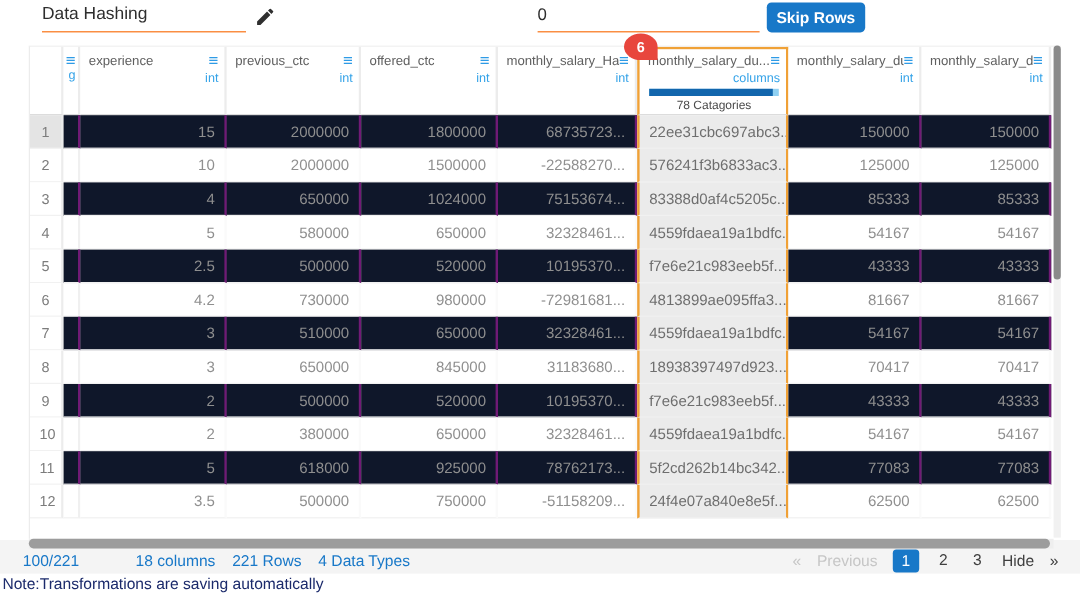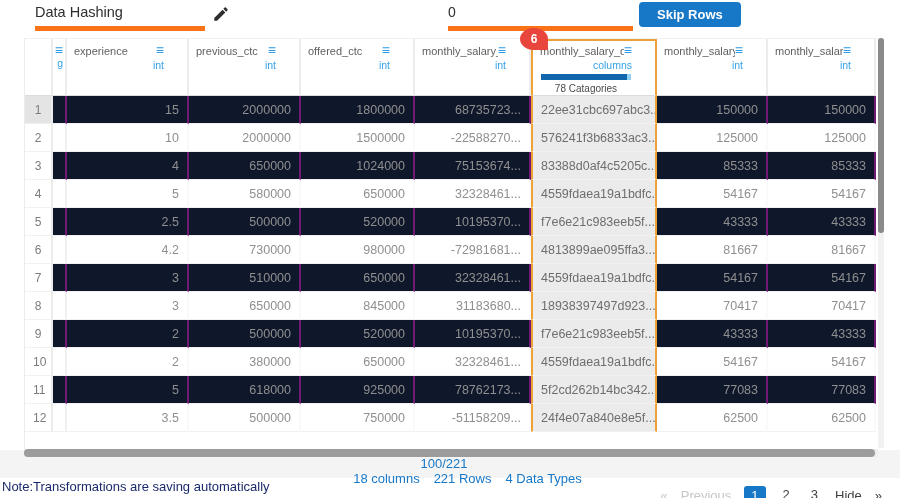--- a/index.html
+++ b/index.html
@@ -2,36 +2,36 @@
 <html><head>
 <meta charset="utf-8">
 <style>
   html,body{margin:0;padding:0;}
   body{
     width:900px;height:498px;position:relative;overflow:hidden;
     background:#ffffff;font-family:"Liberation Sans",sans-serif;
     -webkit-font-smoothing:antialiased;
   }
   
-  .ubar{position:absolute;background:transparent;border:none;border-bottom:5px solid #f97316;
+  .ubar{position:absolute;background:transparent;border:none;border-bottom:1px solid #f97316;
         font-family:"Liberation Sans",sans-serif;color:#2e2e2e;outline:none;}
   #title-input{left:35px;top:2px;width:170px;font-size:14.5px;padding:2px 0 6px 0;}
   #skip-input{left:448px;top:2px;width:185px;font-size:14px;padding:2px 0 6px 0;}
   #edit-pencil{position:absolute;left:212px;top:5px;width:18px;height:18px;cursor:pointer;}
-  #skip-btn{position:absolute;left:639px;top:2px;height:25px;padding:0 18px;
+  #skip-btn{position:absolute;left:639px;top:2px;height:25px;padding:0 8px;
         background:#1878c8;color:#fff;border:none;border-radius:4px;
         font-size:13px;font-weight:bold;font-family:"Liberation Sans",sans-serif;cursor:pointer;}
   
   #table-wrap{position:absolute;left:24px;top:38px;width:854px;height:410px;overflow:hidden;
         border-left:1px solid #ececec;border-top:1px solid #f1f1f1;}
   table{border-collapse:separate;border-spacing:0;table-layout:fixed;width:851px;}
   th,td{box-sizing:border-box;white-space:nowrap;overflow:hidden;}
   thead th{height:51px;vertical-align:top;background:#fff;text-align:left;
         border-right:2px solid #ececec;border-bottom:1px solid #dcdcdc;
-        padding:6px 23px 0 7px;font-weight:normal;}
+        padding:6px 5px 0 7px;font-weight:normal;}
   th.corner{background:#fff;}
   th.sliver-h{padding:6px 2px 0 1px;}
   .hrow{display:flex;justify-content:space-between;align-items:flex-start;line-height:13px;}
   .cname{font-size:11px;color:#5f5f5f;overflow:hidden;white-space:nowrap;}
   .burger{color:#2e9be6;font-size:14px;line-height:11px;font-weight:bold;cursor:pointer;}
   .htype{text-align:right;font-size:10.5px;line-height:12px;color:#35a3e8;margin-top:1px;}
   th.sel{border-top:2px solid #f0a136;border-left:2px solid #f0a136;border-right:2px solid #f0a136;
         padding-top:4px;}
   .catbar{height:6px;background:#8fd0f2;margin:3px 1px 3px 1px;position:relative;}
   .catfill{position:absolute;left:0;top:0;bottom:0;width:95%;background:#1266ad;}
@@ -51,21 +51,21 @@
   #vscroll .thumb{position:absolute;top:0;left:0;width:6px;height:195px;background:#8a8a8a;border-radius:3px;}
   #hscroll{position:absolute;left:24px;top:449px;width:854px;height:8px;background:#eeeeee;z-index:4;}
   #hscroll .thumb{position:absolute;top:0;left:0;height:8px;width:851px;background:#9c9c9c;border-radius:4px;}
   
   #col-badge{position:absolute;left:520px;top:28px;width:28px;height:22px;z-index:9;
         background:#e8463d;color:#fff;font-size:12px;font-weight:bold;
         border-radius:50% 50% 0 50%;display:flex;align-items:center;justify-content:center;}
   
   #footer-bar{position:absolute;left:0;top:450px;width:900px;height:28px;background:#f4f4f4;
         display:flex;align-items:center;padding:6px 18px 0 19px;box-sizing:border-box;
-        font-size:13px;color:#1878c8;z-index:2;flex-direction:column;}
+        font-size:13px;color:#1878c8;z-index:2;}
   #row-indicator{min-width:60px;}
   #showhide{display:flex;align-items:center;gap:6px;margin-left:28px;cursor:pointer;color:#1878c8;}
   #stats{display:flex;gap:14px;margin-left:34px;}
   #pagination{margin-left:auto;display:flex;align-items:center;gap:13px;font-size:13px;color:#3f3f3f;}
   .pg-disabled{color:#c6c6c6;}
   .pg-num{cursor:pointer;padding:1px 4px;}
   .pg-num.active{background:#1878c8;color:#fff;border-radius:3px;padding:2px 7px;cursor:default;}
   .pg-link{cursor:pointer;}
   #note-line{position:absolute;left:2px;top:479px;font-size:13px;color:#1b2a6b;z-index:2;}
 </style>

